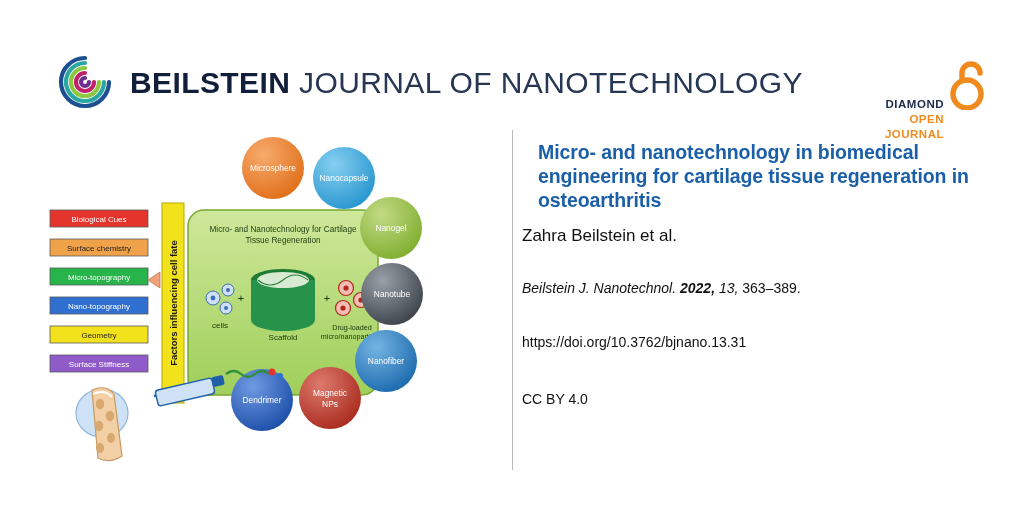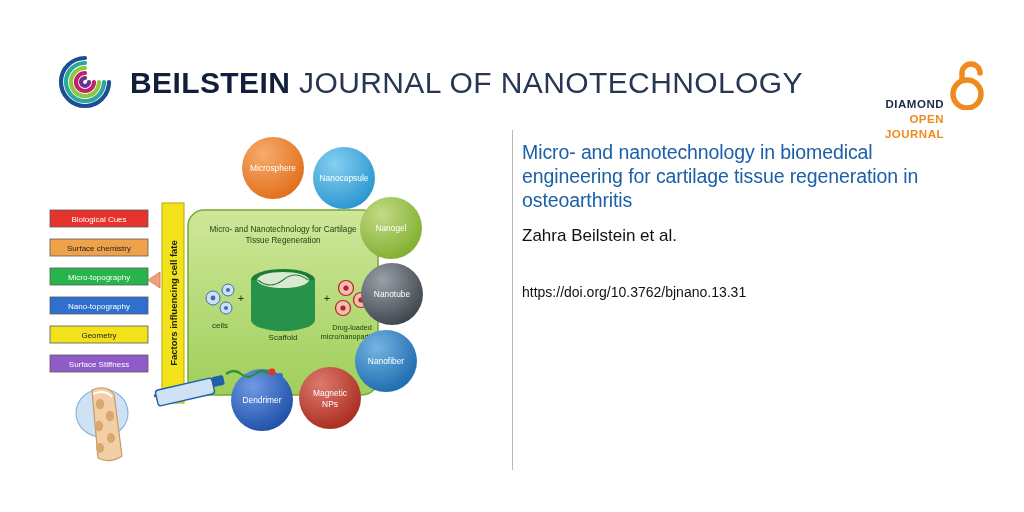--- a/index.html
+++ b/index.html
@@ -83,24 +83,24 @@
   }
 
   
   .meta {
     position: absolute;
     left: 522px; top: 140px;
     width: 450px;
   }
   .art-title {
     font-size: 19.5px;
-    font-weight: normal;
+    font-weight: bold;
     color: #1a5fa8;
     line-height: 24px;
-    margin: 0 0 14px 0;
+    margin: 0 0 14px 16px;
     letter-spacing: -0.1px;
   }
   .authors {
     font-size: 17px;
     color: #111;
     margin: 0 0 34px 0;
   }
   .citation {
     font-size: 14px;
     font-style: italic;
@@ -166,21 +166,28 @@
         </svg>
       </div>
     </div>
   </div>
 
   <div class="divider"></div>
 
   <div class="meta">
     <h1 class="art-title">Micro- and nanotechnology in biomedical engineering for cartilage tissue regeneration in osteoarthritis</h1>
     <div class="authors">Zahra Beilstein et al.</div>
+    <div class="citation">
+      <span class="n">Beilstein J. Nanotechnol.</span>
+      <span class="b">2022,</span>
+      <span class="n">13,</span>
+      <span class="plain">363–389.</span>
+    </div>
     <div class="doi">https://doi.org/10.3762/bjnano.13.31</div>
+    <div class="license">CC BY 4.0</div>
   </div>
 
   <div class="graphic">
     <svg width="470" height="340" viewBox="0 0 470 340" class="gtext">
       <defs>
         <radialGradient id="gMicrosphere" cx="35%" cy="28%" r="78%">
           <stop offset="0%" stop-color="#f7ab6d"></stop>
             <stop offset="100%" stop-color="#e06e18"></stop>
         </radialGradient>
         <radialGradient id="gNanocapsule" cx="35%" cy="28%" r="78%">

